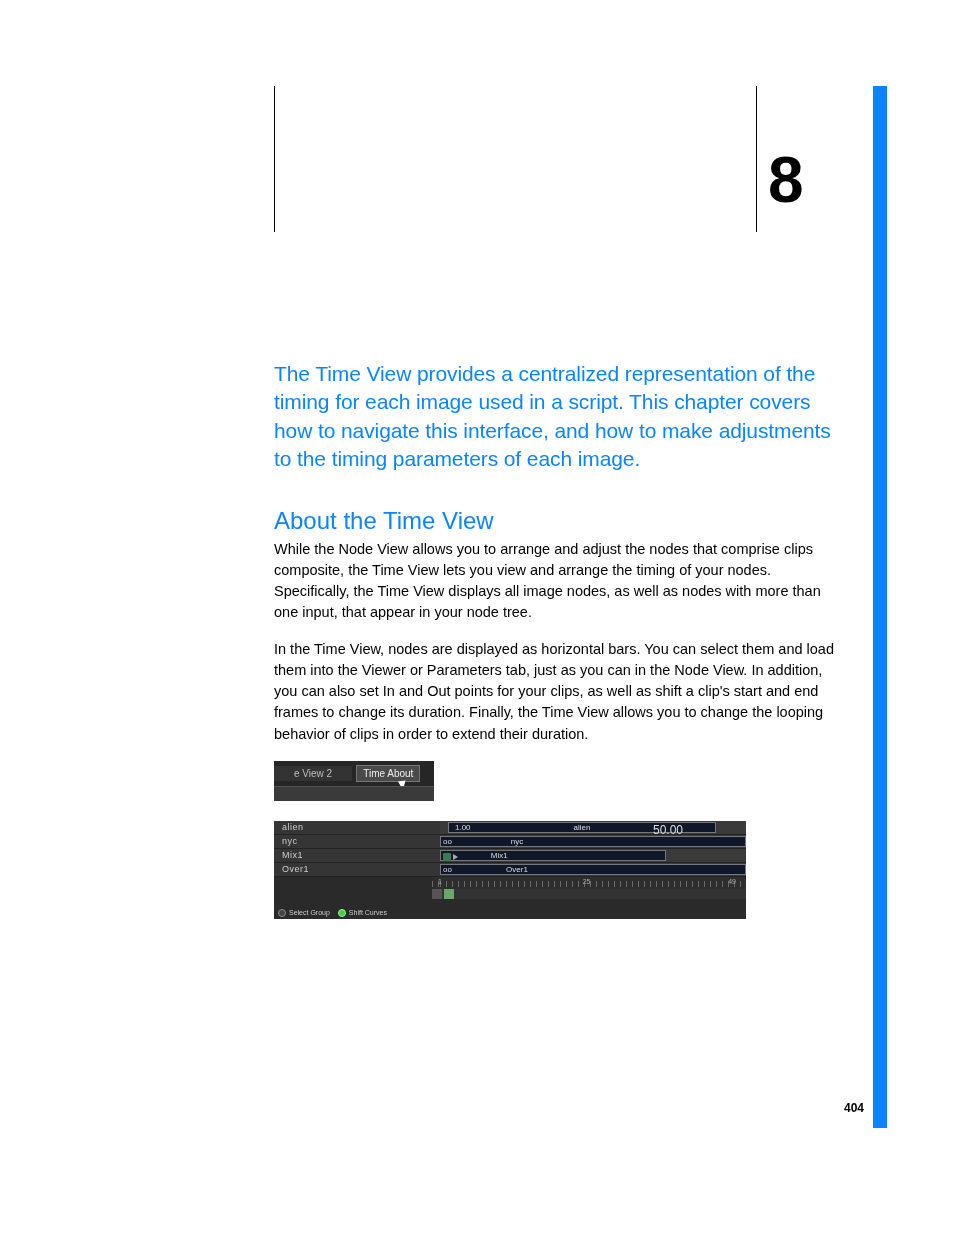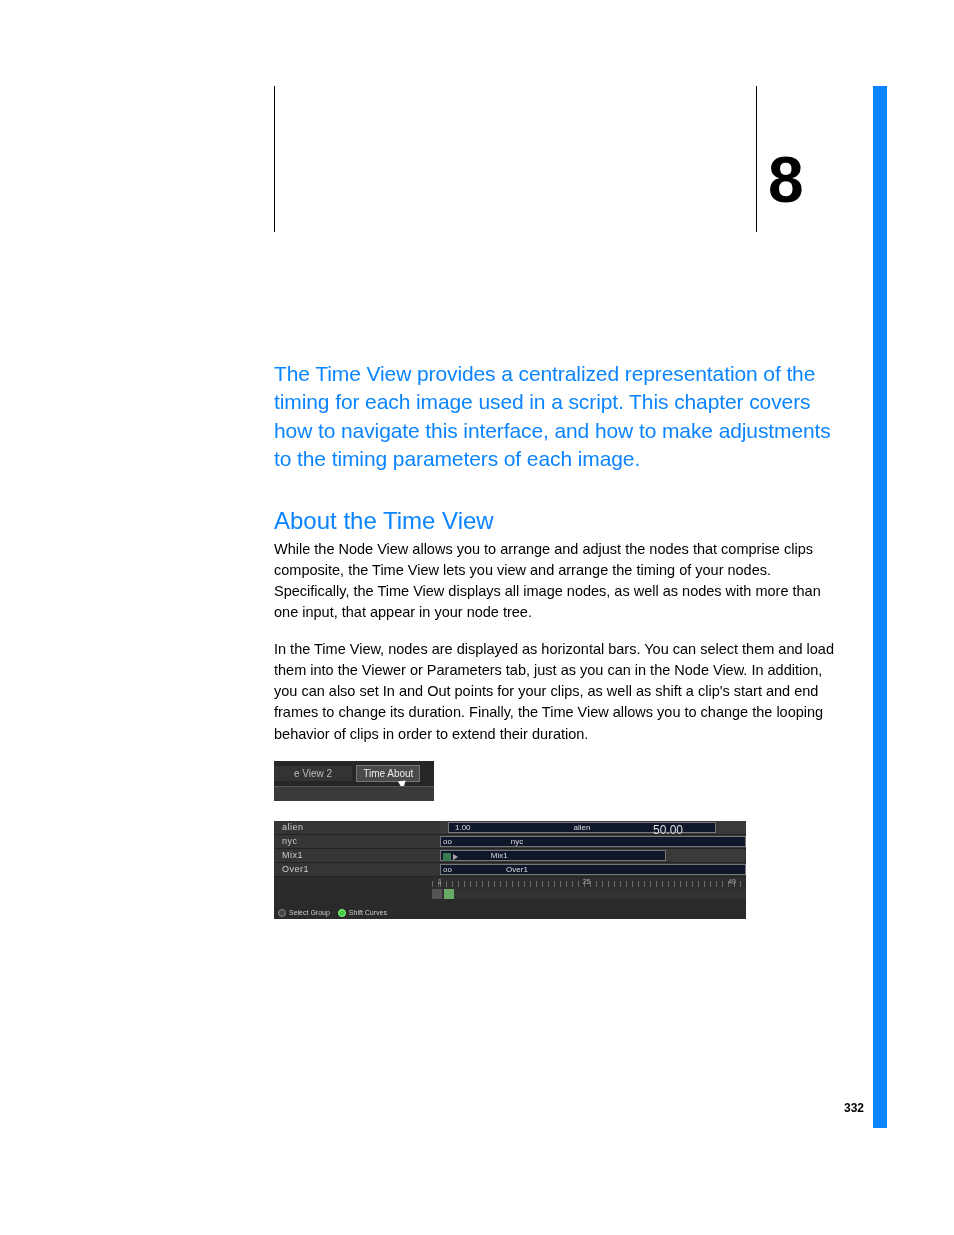--- a/index.html
+++ b/index.html
@@ -389,14 +389,14 @@
           <span>Select Group</span>
         </div>
         <div class="tv-radio">
           <span class="tv-dot green"></span>
           <span>Shift Curves</span>
         </div>
       </div>
     </div>
   </div>
 
-  <div class="page-number">332</div>
+  <div class="page-number">404</div>
 </div>
 
 </body></html>

